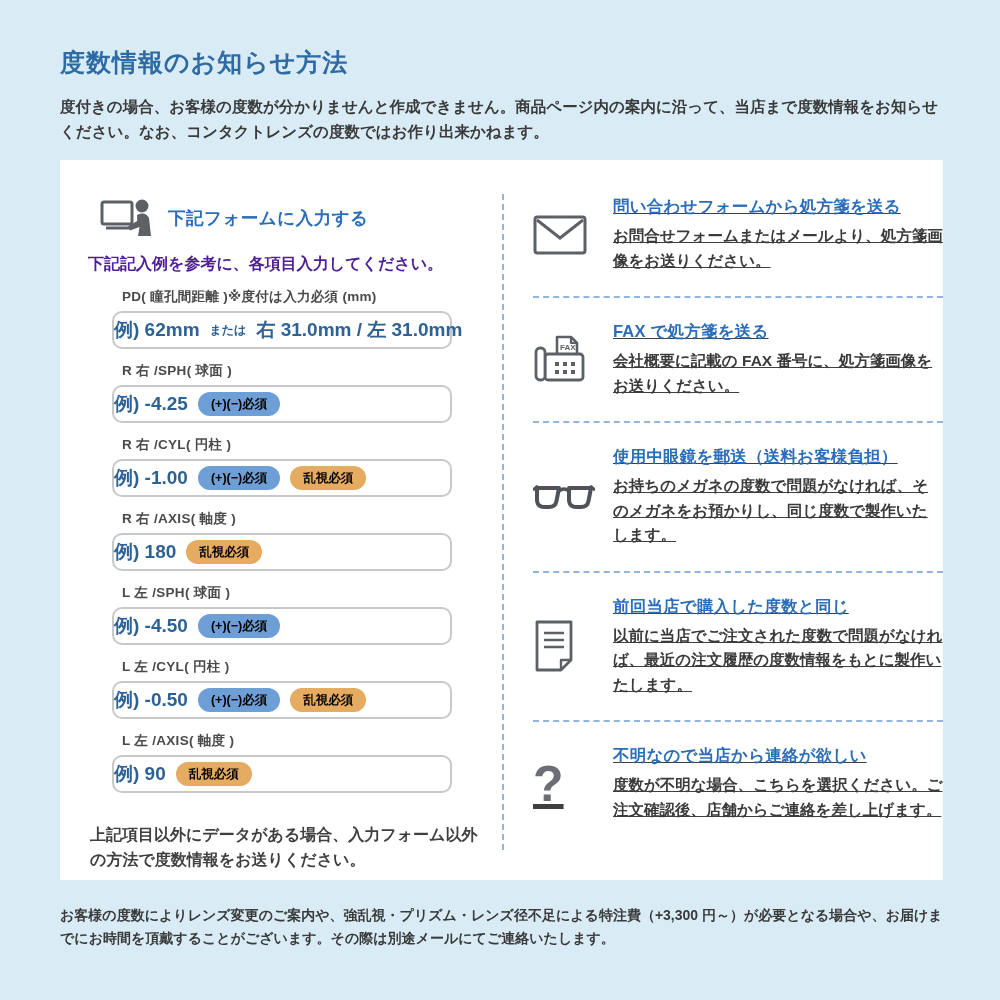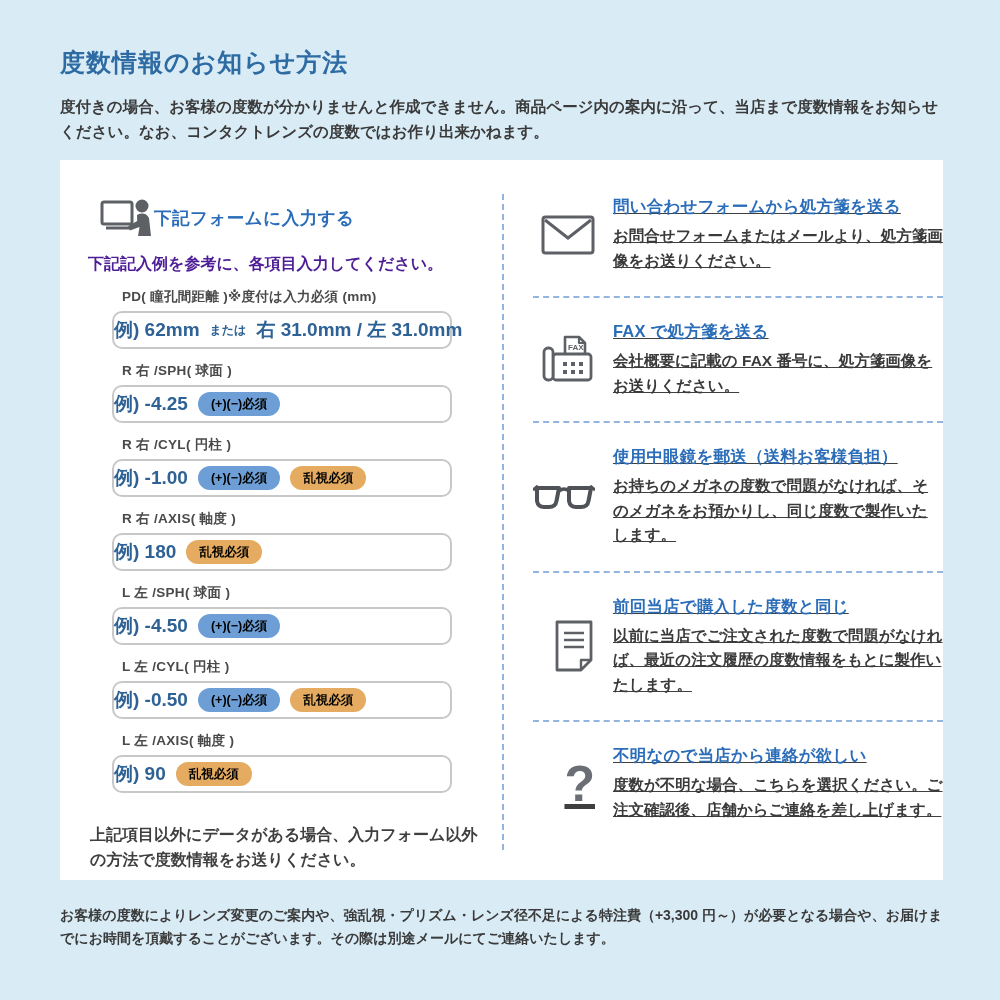--- a/index.html
+++ b/index.html
@@ -19,21 +19,21 @@
     color:#3a3a3a; width:885px;
   }
 
   .card {
     margin-top:16px; width:883px; height:720px; background:#ffffff;
     position:relative; display:flex;
   }
 
   
   .col-left { width:442px; padding:38px 0 0 28px; }
-  .col-header { display:flex; align-items:center; gap:2px; margin-left:12px; }
+  .col-header { display:flex; align-items:center; gap:16px; margin-left:12px; }
   .col-header h2 { font-size:17.5px; font-weight:bold; color:#2b6db8; letter-spacing:0.5px; }
   .instruction { margin-top:16px; font-size:16px; font-weight:600; color:#4c1d95; }
 
   .form-fields { margin:10px 0 0 24px; width:340px; }
   .field-group { margin-top:13px; }
   .field-label {
     font-size:13.5px; font-weight:bold; color:#4a4a4a; margin:0 0 5px 10px;
     letter-spacing:0.3px;
   }
   .field-box {
@@ -55,21 +55,21 @@
   
   .v-divider {
     position:absolute; left:442px; top:34px; height:656px; width:0;
     border-left:2px dashed #93b4de;
   }
 
   
   .col-right { flex:1; padding:30px 0 17px 42px;text-decoration:underline; }
   .method { display:flex; align-items:center; padding:6px 0; }
   .method-icon {
-    width:62px; min-width:62px; display:flex; justify-content:flex-end; align-items:center;
+    width:62px; min-width:62px; display:flex; justify-content:flex-start; align-items:center;
   }
   .method-text { margin-left:18px; width:330px; }
   .method-text h3 { font-size:16.5px; font-weight:bold; color:#2b6db8; margin-bottom:6px; letter-spacing:0.2px; }
   .method-text p { font-size:15.5px; font-weight:600; line-height:1.58; color:#3a3a3a; }
   .method-divider { border-top:2px dashed #93b4de; margin:17px 0; }
 
   .q-mark { font-size:50px; font-weight:800; color:#6b6f75; line-height:1; }
 
   
   .footer {

